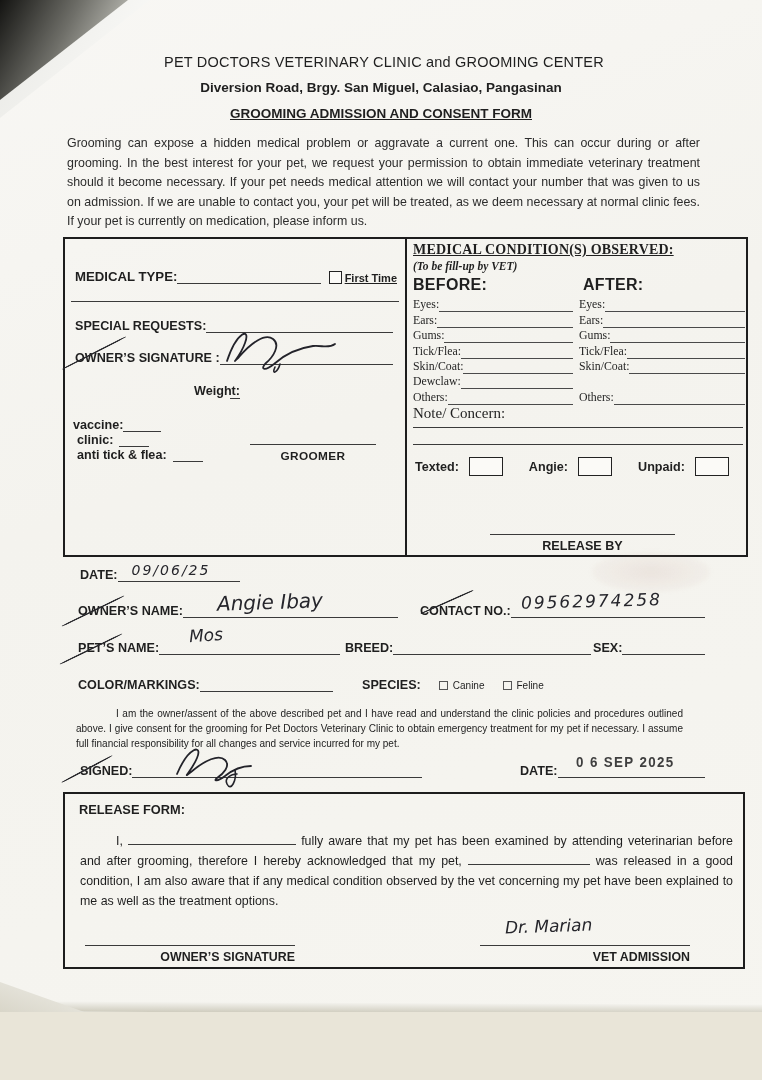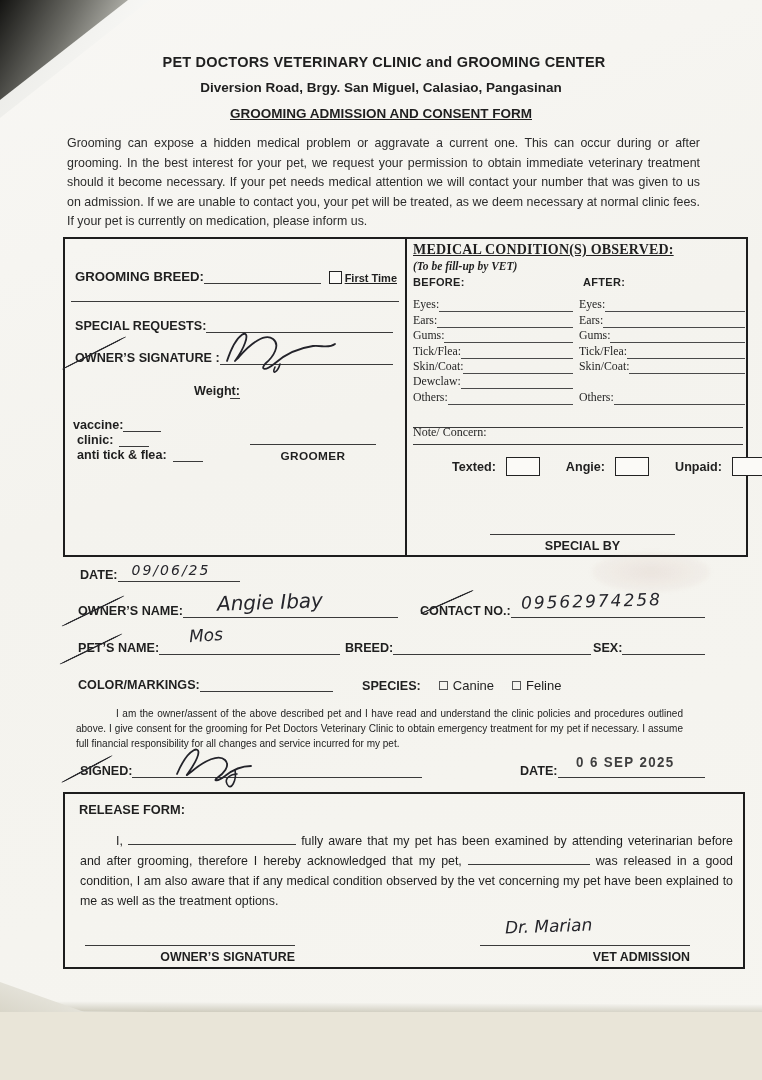--- a/index.html
+++ b/index.html
@@ -17,21 +17,21 @@
     background:linear-gradient(118deg,#e8e8e4,#fdfdfb); }
   .bottom-strip { position:absolute; left:0; top:1012px; width:762px; height:68px; background:#e9e5d8; }
   .bottom-edge { position:absolute; left:0; top:1003px; width:762px; height:10px;
     background:linear-gradient(#f3f2ed,#cfccbe); transform:rotate(0.25deg); }
   .bottom-fold { position:absolute; left:0; top:982px; width:90px; height:32px;
     clip-path:polygon(0 0, 100% 100%, 0 100%); background:linear-gradient(200deg,#efeee8,#d8d5c8); }
   .bleed-smudge { position:absolute; left:592px; top:552px; width:118px; height:40px; border-radius:50%;
     background:radial-gradient(ellipse at center, rgba(196,160,150,0.18), rgba(196,160,150,0)); filter:blur(2px); }
 
   
-  .clinic-name { position:absolute; top:54px; left:0; width:100%; text-align:center; font-size:14.5px; font-weight:bold; letter-spacing:0.2px;padding-left:6px; }
+  .clinic-name { position:absolute; top:54px; left:0; width:100%; text-align:center; font-size:14.5px; font-weight:normal; letter-spacing:0.2px;padding-left:6px; }
   .address     { position:absolute; top:80px; left:0; width:100%; text-align:center; font-size:13.5px; font-weight:bold; }
   .form-title  { position:absolute; top:106px; left:0; width:100%; text-align:center; font-size:13.5px; font-weight:bold; text-decoration:underline; }
 
   .intro { position:absolute; top:134px; left:67px; width:633px; font-size:12.4px; line-height:1.58; text-align:justify; color:#2c2c2c; }
 
   
   .main-box { position:absolute; left:63px; top:237px; width:685px; height:320px; border:2px solid #1d1d1d; }
   .divider  { position:absolute; left:340px; top:0; bottom:0; width:2px; background:#1d1d1d; }
 
   .abs { position:absolute; }
@@ -40,63 +40,63 @@
   .fill { border-bottom:1.4px solid #3a3a3a; flex:1; height:14px; min-width:10px; }
   .fillw { border-bottom:1.4px solid #3a3a3a; display:inline-block; height:14px; }
   .line { border-bottom:1.4px solid #3a3a3a; height:0; }
 
   .checkbox { width:13px; height:13px; border:1.6px solid #222; display:inline-block; margin:0 3px 0 8px; background:#fbfaf7; }
   .first-time { font-size:11px; font-weight:bold; text-decoration:underline; }
 
   
   .med-title { font-family:"Liberation Serif", serif; font-weight:bold; font-size:14px; text-decoration:underline; letter-spacing:0.2px; }
   .med-sub   { font-family:"Liberation Serif", serif; font-weight:bold; font-style:italic; font-size:11.5px; }
-  .med-head  { font-weight:bold; font-size:11px; letter-spacing:0.3px; }
+  .med-head  { font-weight:bold; font-size:16px; letter-spacing:0.3px; }
   .med-row   { display:flex; height:15.4px; }
   .med-half  { display:flex; align-items:flex-end; }
   .med-lbl   { font-family:"Liberation Serif", serif; font-size:11.8px; white-space:nowrap; }
   .med-fill  { border-bottom:1.2px solid #4a4a4a; flex:1; height:12px; }
-  .pay-lbl   { font-weight:bold; font-size:12.6px;margin-left:37px; }
+  .pay-lbl   { font-weight:bold; font-size:12.6px; }
   .pay-box   { width:34px; height:19px; border:1.7px solid #222; display:inline-block; margin-left:6px; background:#fbfaf7; }
 
   
   .hw { font-family:"DejaVu Sans", sans-serif; font-style:italic; color:#26262c; white-space:nowrap; }
   .stamp { font-weight:700; font-size:14.5px; letter-spacing:1.5px; color:#3f3f3f; transform:scaleX(0.92); transform-origin:left; white-space:nowrap; }
 
   .pen-slash { position:absolute; border-top:2.2px solid #2a2a2e; border-radius:40%; }
   .sig-svg { position:absolute; pointer-events:none; }
 
   .consent { position:absolute; left:76px; top:706px; width:607px; font-size:10px; line-height:1.52; text-align:justify; text-indent:40px; color:#222; }
 
   
   .release-box { position:absolute; left:63px; top:792px; width:682px; height:177px; border:2px solid #1d1d1d; }
   .release-title { position:absolute; top:8px; left:14px; font-weight:bold; font-size:12.8px; }
   .release-body { position:absolute; top:38px; left:15px; width:653px; font-size:12.4px; line-height:1.6; text-align:justify; text-indent:36px; }
   .blank { display:inline-block; border-bottom:1.4px solid #3a3a3a; height:12px; vertical-align:baseline; }
   .sig-label { font-weight:bold; font-size:12.4px; text-align:right; }
 
   .species-sq { width:9px; height:9px; border:1.3px solid #555; display:inline-block; margin-right:5px; }
-  .species-opt { font-size:13px; display:inline-flex; align-items:center; }
+  .species-opt { font-size:10px; display:inline-flex; align-items:center; }
 </style>
 </head>
 <body>
 
 <div class="paper">
 
   <div class="clinic-name">PET DOCTORS VETERINARY CLINIC and GROOMING CENTER</div>
   <div class="address">Diversion Road, Brgy. San Miguel, Calasiao, Pangasinan</div>
   <div class="form-title">GROOMING ADMISSION AND CONSENT FORM</div>
 
   <div class="intro">Grooming can expose a hidden medical problem or aggravate a current one. This can occur during or after grooming. In the best interest for your pet, we request your permission to obtain immediate veterinary treatment should it become necessary. If your pet needs medical attention we will contact your number that was given to us on admission. If we are unable to contact you, your pet will be treated, as we deem necessary at normal clinic fees. If your pet is currently on medication, please inform us.</div>
 
   <div class="main-box">
     <div class="divider"></div>
 
     <div class="abs row" style="left:10px; top:30px; width:322px;">
-      <span class="lbl" style="font-size:13.2px;">GROOMING BREED:</span>
+      <span class="lbl" style="font-size:13.2px;">MEDICAL TYPE:</span>
       <span class="fill"></span>
       <span class="checkbox"></span>
       <span class="first-time">First Time</span>
     </div>
     <div class="abs line" style="left:6px; top:62px; width:328px;"></div>
 
     <div class="abs row" style="left:10px; top:80px; width:318px;">
       <span class="lbl">SPECIAL REQUESTS:</span>
       <span class="fill"></span>
     </div>
@@ -201,35 +201,35 @@
             <span class="med-lbl">Others:</span>
             <span class="med-fill"></span>
           </div>
         <div class="med-half" style="width:50%;">
             <span class="med-lbl">Others:</span>
             <span class="med-fill"></span>
           </div>
       </div>
     </div>
 
-    <div class="abs med-lbl" style="left:348px; top:166px; font-size:12px;margin-top:20px;">Note/ Concern:</div>
+    <div class="abs med-lbl" style="left:348px; top:166px; font-size:15px;">Note/ Concern:</div>
     <div class="abs line" style="left:348px; top:188px; width:330px; border-bottom-width:1.2px;"></div>
     <div class="abs line" style="left:348px; top:205px; width:330px; border-bottom-width:1.2px;"></div>
 
     <div class="abs row" style="left:350px; top:218px; align-items:center; gap:4px;">
       <span class="pay-lbl">Texted:</span>
       <span class="pay-box"></span>
       <span class="pay-lbl" style="margin-left:22px;">Angie:</span>
       <span class="pay-box"></span>
       <span class="pay-lbl" style="margin-left:22px;">Unpaid:</span>
       <span class="pay-box"></span>
     </div>
 
     <div class="abs line" style="left:425px; top:295px; width:185px;"></div>
-    <div class="abs" style="left:425px; top:300px; width:185px; text-align:center; font-weight:bold; font-size:12.6px;">SPECIAL BY</div>
+    <div class="abs" style="left:425px; top:300px; width:185px; text-align:center; font-weight:bold; font-size:12.6px;">RELEASE BY</div>
   </div>
 
   <div class="abs row" style="left:80px; top:568px; width:160px;">
     <span class="lbl">DATE:</span>
     <span class="fill" style="position:relative;">
       <span class="hw" style="position:absolute; left:14px; top:-6px; font-size:14px; letter-spacing:2px;">09/06/25</span>
     </span>
   </div>
 
   <div class="abs row" style="left:78px; top:604px; width:320px;">

